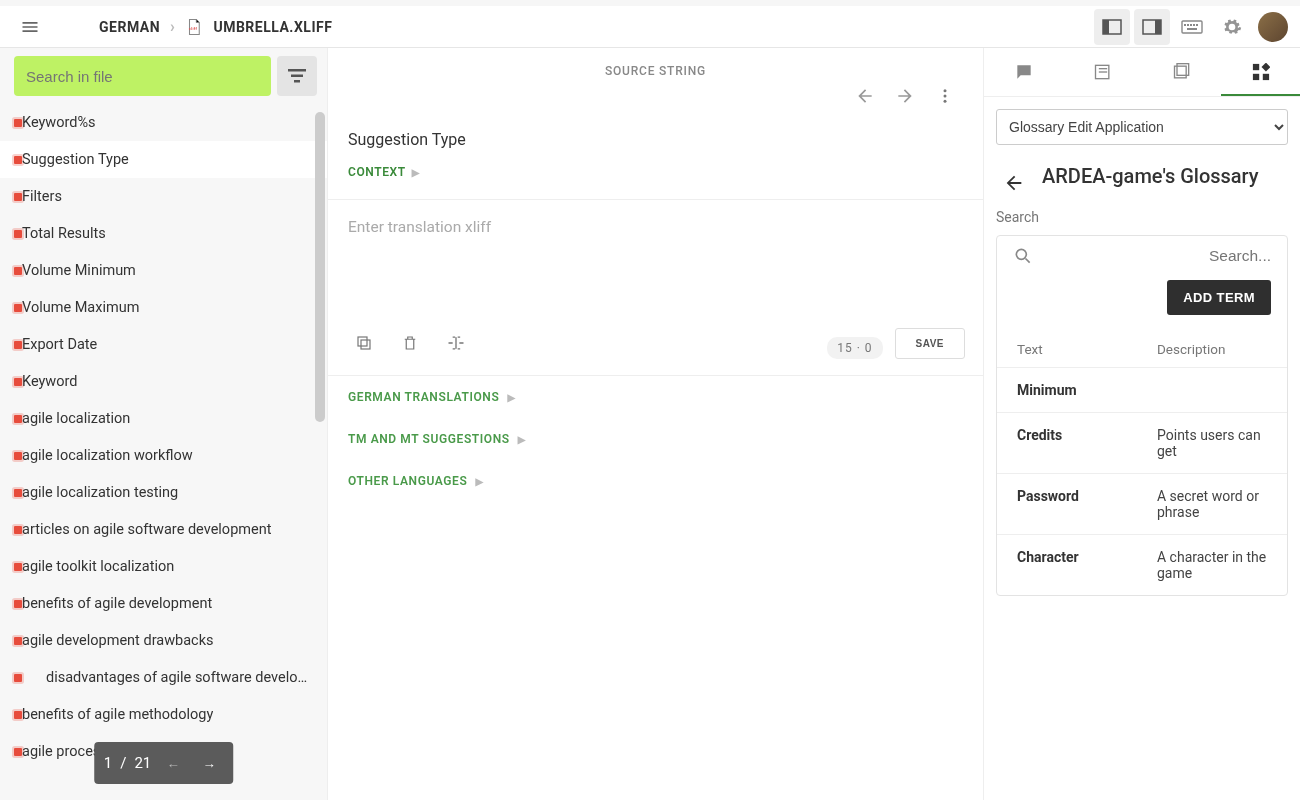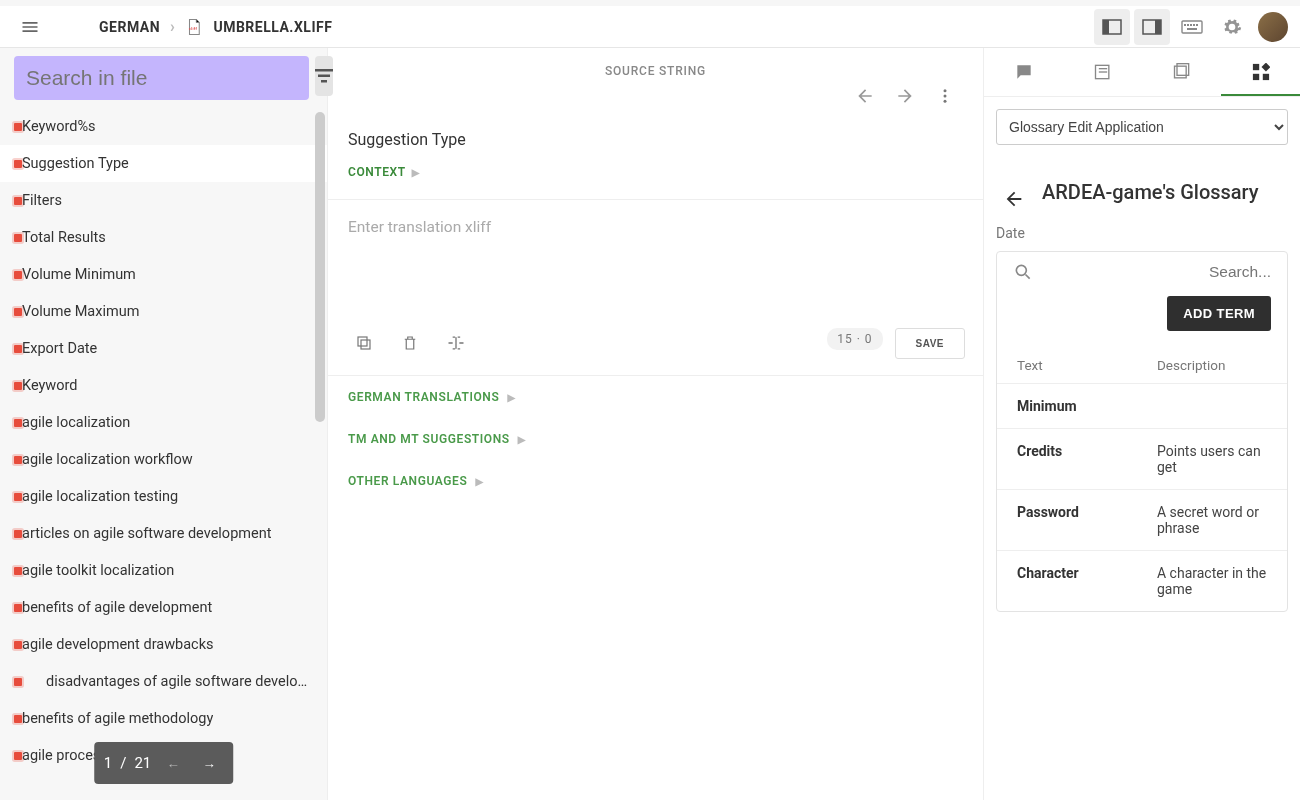--- a/index.html
+++ b/index.html
@@ -10,21 +10,21 @@
 .icon-btn.bg { background: #eee; }
 .breadcrumb { display: flex; align-items: center; gap: 10px; margin-left: 16px; font-weight: 700; letter-spacing: 0.5px; color: #333; font-size: 14px; }
 .chev { color: #bbb; font-size: 16px; }
 .file-icon { width: 18px; height: 18px; }
 .top-right { margin-left: auto; display: flex; align-items: center; gap: 4px; }
 .avatar { width: 30px; height: 30px; border-radius: 50%; background: linear-gradient(135deg, #8b6f47, #5d4530); margin-left: 4px; }
 
 .layout { display: flex; height: calc(800px - 48px); }
 .left-col { width: 328px; border-right: 1px solid #eee; display: flex; flex-direction: column; position: relative; }
 .search-row { display: flex; padding: 8px 10px 8px 14px; gap: 6px; }
-.search-input { flex: 1; background: #c4b5fd; border: none; border-radius: 4px; padding: 10px 12px; font-size: 21px; color: #555; }
+.search-input { flex: 1; background: #bef264; border: none; border-radius: 4px; padding: 10px 12px; font-size: 15px; color: #555; }
 .filter-btn { width: 40px; height: 40px; background: #e4e4e4; border: none; border-radius: 4px; display:flex; align-items:center; justify-content:center; cursor: pointer; }
 .strings { flex: 1; overflow-y: auto; }
 .str-row { display: flex; align-items: center; padding: 10px 14px; cursor: pointer; border-bottom: 0; font-size: 14.5px; color: #333; white-space: nowrap; overflow:hidden; text-overflow:ellipsis; }
 .str-row.active { background: #fff; box-shadow: inset 3px 0 0 #fff; position:relative; }
 .str-row.active::after { content:''; position:absolute; left:0; right:0; top:0; bottom:0; pointer-events:none; }
 .left-col { background: #f7f7f7; }
 .str-row.active { background: #fff; }
 .status-dot { width: 8px; height: 8px; border-radius: 1px; flex:none; background: #e74c3c; box-shadow: 0 0 0 2px rgba(231,76,60,0.25); }
 .scroll-indicator { position:absolute; right:2px; top:64px; width:10px; height:310px; background:#ccc; border-radius: 5px; }
 
@@ -35,31 +35,31 @@
 .mid-col { flex: 1; display: flex; flex-direction: column; border-right: 1px solid #eee; }
 .mid-head { display: flex; align-items: center; padding: 16px 20px 8px 20px; flex-direction: column; }
 .label-sm { font-size: 12px; letter-spacing: 0.8px; color: #888; font-weight: 500; }
 .head-actions { margin-left: auto; display:flex; gap:4px; }
 .source-text { padding: 8px 20px 16px 20px; font-size: 16px; color: #333; }
 .context-link { padding: 0 20px 20px 20px; font-size: 12px; letter-spacing: 0.6px; color: #3a8a3a; font-weight: 600; display:flex; align-items:center; gap:6px; cursor:pointer;}
 .context-link .tri { color:#bbb; font-size:10px;}
 .trans-area { border-top: 1px solid #eee; padding: 18px 20px; color: #aaa; font-size: 15.5px; min-height: 120px; }
 .action-row { display:flex; align-items:center; padding: 6px 18px 14px 18px; border-bottom: 1px solid #eee;}
 .action-row .act-icons { display:flex; gap:10px; }
-.action-row .right { margin-left:auto; display:flex; align-items:flex-start; gap:12px;}
+.action-row .right { margin-left:auto; display:flex; align-items:flex-end; gap:12px;}
 .counter { background:#f2f2f2; color:#777; font-size:12px; padding: 4px 10px; border-radius: 10px; letter-spacing:1px;}
 .save-btn { background:#fff; border:1px solid #ddd; color:#555; padding: 9px 20px; font-weight:600; letter-spacing:0.5px; font-size:10px; border-radius:3px; cursor:pointer;}
 .expand-section { padding: 14px 20px; font-size: 12px; letter-spacing:0.6px; color:#4a9a4a; font-weight:600; display:flex; align-items:center; gap:8px; cursor:pointer;}
 .expand-section .tri{ color:#bbb; font-size:10px;}
 
 .right-col { width: 316px; display:flex; flex-direction:column; }
 .tabs { display:flex; border-bottom: 1px solid #eee; }
 .tab { flex:1; height:48px; display:flex; align-items:center; justify-content:center; color:#888; cursor:pointer; }
 .tab.active { color:#333; box-shadow: inset 0 -2px 0 #3a8a3a; }
-.glossary-select { margin: 12px 12px 24px 12px; }
+.glossary-select { margin: 12px 12px 8px 12px; }
 .glossary-select select { width:100%; padding:8px; border:1px solid #ccc; border-radius:3px; font-size:14px; color:#444; background:#fff;}
 .glossary-head { display:flex; align-items:flex-start; gap:14px; padding: 10px 16px 6px 16px; }
 .back-arrow { width:28px; height:28px; display:flex;align-items:center;justify-content:center; cursor:pointer; color:#333; margin-top:6px;}
 .glossary-title { font-size: 20px; font-weight:500; line-height:1.3;}
 .terms-label { color:#777; font-size:14px; padding: 6px 12px 10px 12px;}
 .glossary-card { margin: 0 12px 12px 12px; border:1px solid #e3e3e3; border-radius:4px; }
 .gsearch { display:flex; align-items:center; padding:10px 16px; gap:14px; }
 .gsearch input { border:none; outline:none; font-size:15.5px; flex:1; color:#555;text-align:right; }
 .add-term-row { display:flex; justify-content:flex-end; padding:4px 16px 16px 16px;}
 .add-term-btn { background:#2f2f2f; color:#fff; border:none; padding:10px 16px; font-weight:700; font-size:13px; letter-spacing:0.4px; border-radius:3px; cursor:pointer;}
@@ -320,21 +320,21 @@
       <select><option>Glossary Edit Application</option></select>
     </div>
     <div class="glossary-head">
       <div class="back-arrow">
           <svg width="22" height="22" viewBox="0 0 24 24">
             <path fill="#333" d="M20 11H7.8l5.6-5.6L12 4l-8 8 8 8 1.4-1.4L7.8 13H20z"></path>
           </svg>
         </div>
       <div class="glossary-title">ARDEA-game's Glossary</div>
     </div>
-    <div class="terms-label">Date</div>
+    <div class="terms-label">Search</div>
     <div class="glossary-card">
       <div class="gsearch">
         <svg width="20" height="20" viewBox="0 0 24 24">
             <circle cx="10" cy="10" r="6" fill="none" stroke="#888" stroke-width="2"></circle>
             <line x1="15" y1="15" x2="20" y2="20" stroke="#888" stroke-width="2"></line>
           </svg>
         <input placeholder="Search..." style="">
       </div>
       <div class="add-term-row">
         <button class="add-term-btn">ADD TERM</button>

